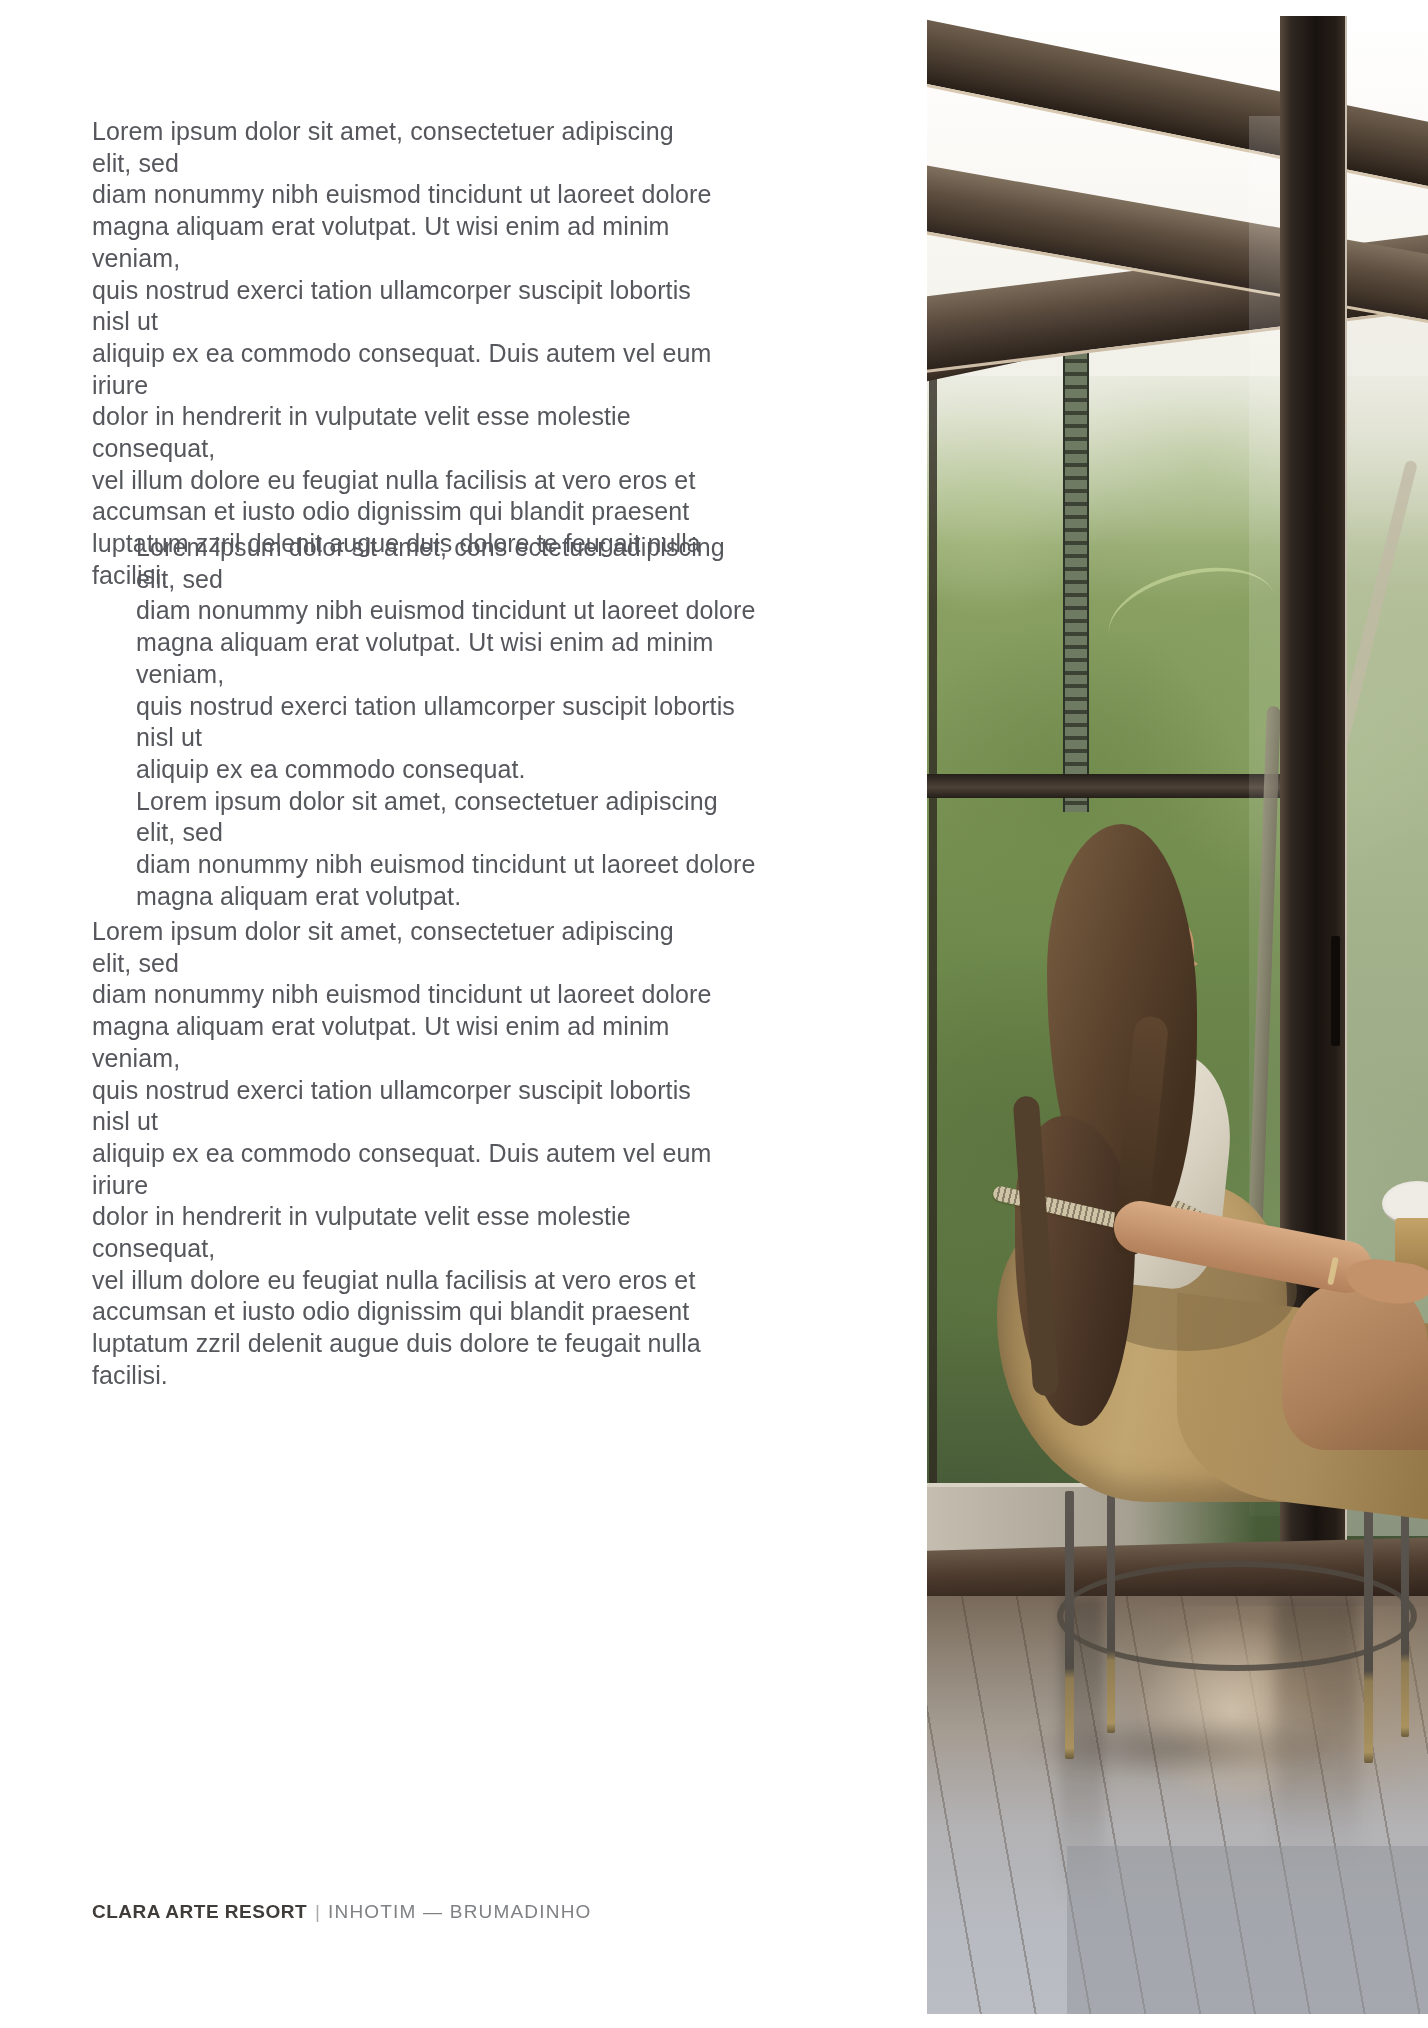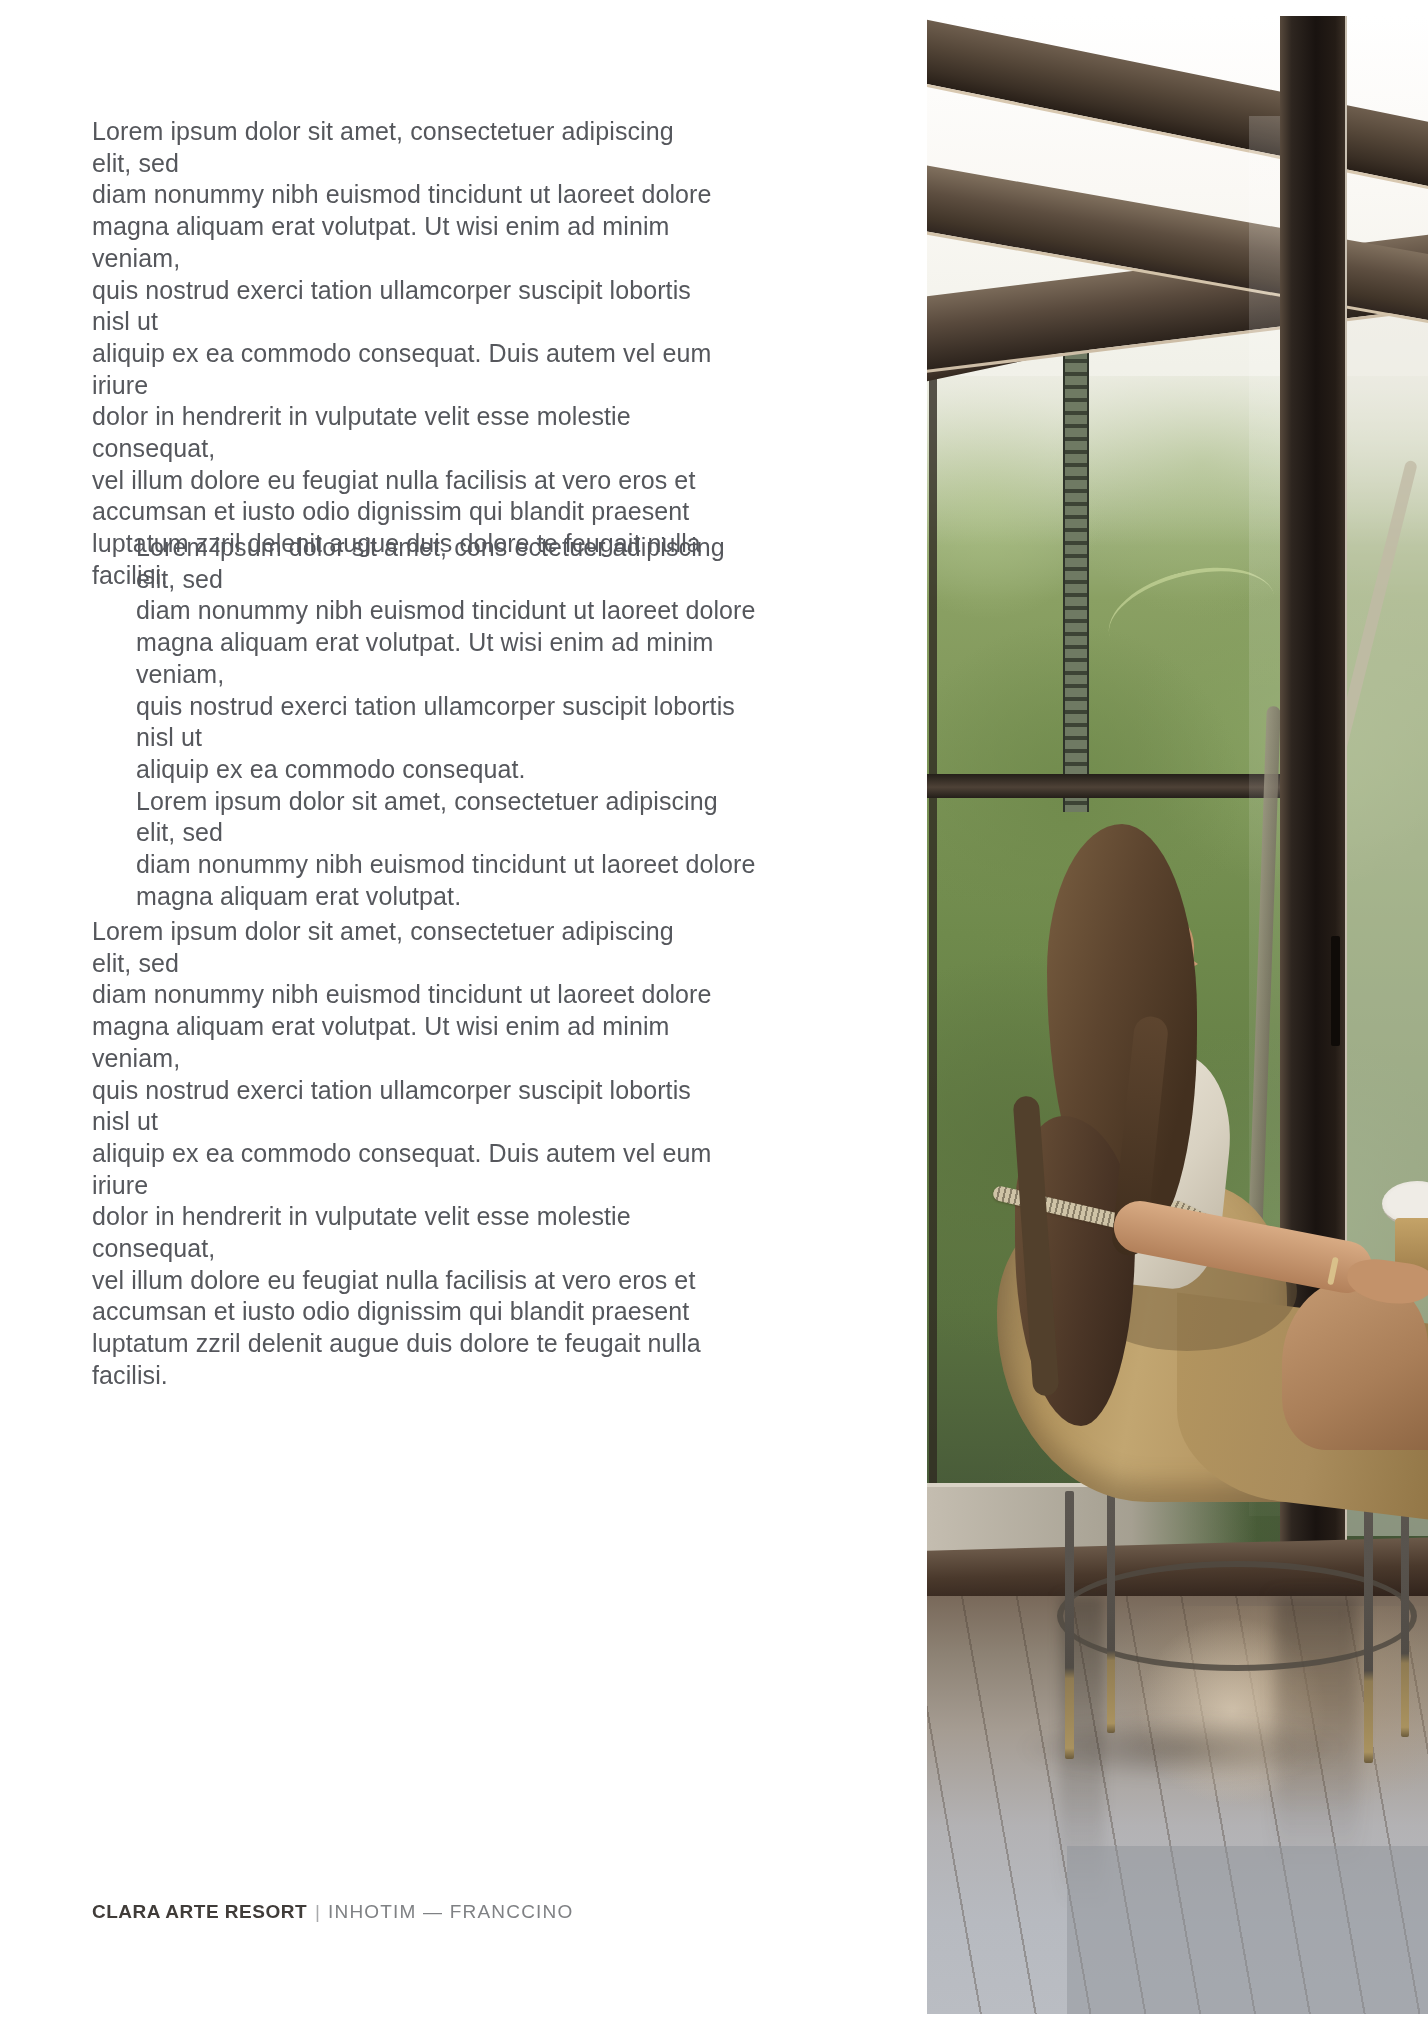--- a/index.html
+++ b/index.html
@@ -209,21 +209,21 @@
 aliquip ex ea commodo consequat. Duis autem vel eum iriure
 dolor in hendrerit in vulputate velit esse molestie consequat,
 vel illum dolore eu feugiat nulla facilisis at vero eros et
 accumsan et iusto odio dignissim qui blandit praesent
 luptatum zzril delenit augue duis dolore te feugait nulla
 facilisi.</p>
   </section>
 
 
   <div class="tagline">
-    <span class="resort">CLARA ARTE RESORT</span><span class="sep">|</span><span class="loc">INHOTIM — FRANCCINO</span>
+    <span class="resort">CLARA ARTE RESORT</span><span class="sep">|</span><span class="loc">INHOTIM — BRUMADINHO</span>
   </div>
 
   <figure class="photo">
     <div class="sky"></div>
     <div class="foliage"></div>
     <div class="haze-top"></div>
     <div class="thin-mullion"></div>
     <div class="louver-col"></div>
     <div class="transom-rail"></div>
     <div class="trunk-mid"></div>

